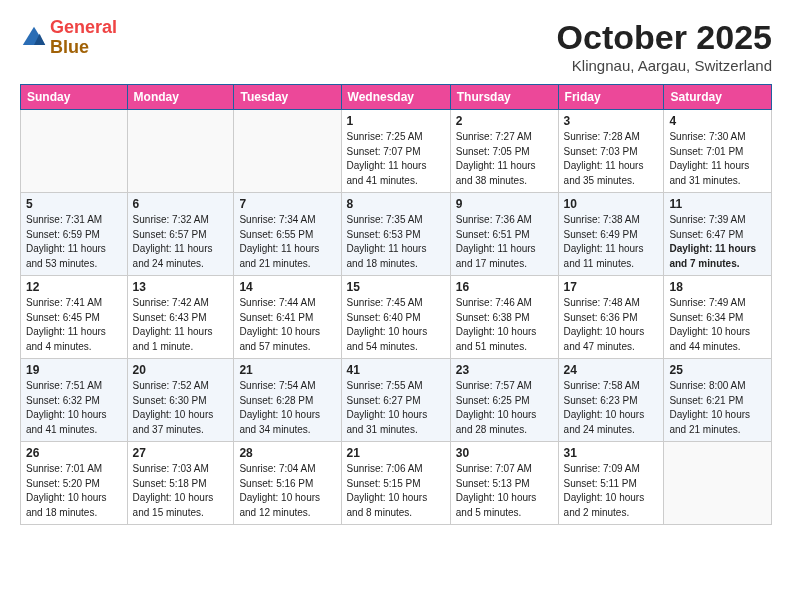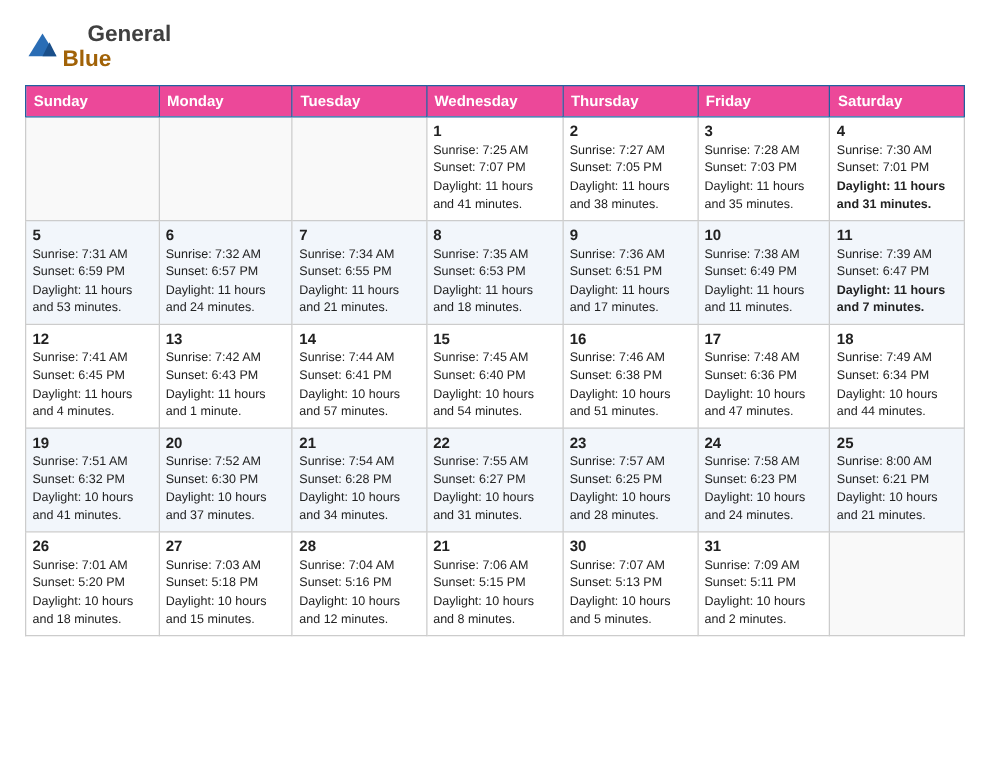--- a/index.html
+++ b/index.html
@@ -24,21 +24,21 @@
     }
     .logo {
       display: flex;
       align-items: center;
     }
     .logo-text {
       font-size: 18px;
       font-weight: bold;
       line-height: 1.1;
     }
-    .logo-general { color: #404040; margin-left: 20px; }
+    .logo-general { color: #ef4444; }
     .logo-blue { color: #a16207; }
     .logo-icon {
       width: 28px;
       height: 28px;
       margin-right: 2px;
     }
     .title-block {
       text-align: right;
     }
     .month-title {
@@ -102,20 +102,24 @@
   <div class="header">
     <div class="logo">
       <svg class="logo-icon" viewBox="0 0 40 40">
         <polygon points="20,4 36,30 4,30" fill="#2a6db5"></polygon>
         <polygon points="28,14 36,30 20,30" fill="#1a4f8a"></polygon>
       </svg>
       <div class="logo-text">
         <span class="logo-general">General</span><br>
         <span class="logo-blue">Blue</span>
       </div>
+    </div>
+    <div class="title-block">
+      <div class="month-title">October 2025</div>
+      <div class="location">Klingnau, Aargau, Switzerland</div>
     </div>
   </div>
 
   <table class="calendar">
     <thead>
       <tr>
         <th>Sunday</th>
         <th>Monday</th>
         <th>Tuesday</th>
         <th>Wednesday</th>
@@ -136,21 +140,21 @@
           <td>
             <span class="day-number">2</span>
             <div class="day-info">Sunrise: 7:27 AM<br>Sunset: 7:05 PM<br><span style="font-weight:normal">Daylight: 11 hours and 38 minutes.</span></div>
           </td>
           <td>
             <span class="day-number">3</span>
             <div class="day-info">Sunrise: 7:28 AM<br>Sunset: 7:03 PM<br><span style="font-weight:normal">Daylight: 11 hours and 35 minutes.</span></div>
           </td>
           <td>
             <span class="day-number">4</span>
-            <div class="day-info">Sunrise: 7:30 AM<br>Sunset: 7:01 PM<br><span style="font-weight:bold">Daylight: 11 hours and 31 minutes.</span></div>
+            <div class="day-info">Sunrise: 7:30 AM<br>Sunset: 7:01 PM<br><span style="font-weight:normal">Daylight: 11 hours and 31 minutes.</span></div>
           </td>
         </tr>
         <tr>
           <td>
             <span class="day-number">5</span>
             <div class="day-info">Sunrise: 7:31 AM<br>Sunset: 6:59 PM<br><span style="font-weight:normal">Daylight: 11 hours and 53 minutes.</span></div>
           </td>
           <td>
             <span class="day-number">6</span>
             <div class="day-info">Sunrise: 7:32 AM<br>Sunset: 6:57 PM<br><span style="font-weight:normal">Daylight: 11 hours and 24 minutes.</span></div>
@@ -213,21 +217,21 @@
           </td>
           <td>
             <span class="day-number">20</span>
             <div class="day-info">Sunrise: 7:52 AM<br>Sunset: 6:30 PM<br><span style="font-weight:normal">Daylight: 10 hours and 37 minutes.</span></div>
           </td>
           <td>
             <span class="day-number">21</span>
             <div class="day-info">Sunrise: 7:54 AM<br>Sunset: 6:28 PM<br><span style="font-weight:normal">Daylight: 10 hours and 34 minutes.</span></div>
           </td>
           <td>
-            <span class="day-number">22</span>
+            <span class="day-number">41</span>
             <div class="day-info">Sunrise: 7:55 AM<br>Sunset: 6:27 PM<br><span style="font-weight:normal">Daylight: 10 hours and 31 minutes.</span></div>
           </td>
           <td>
             <span class="day-number">23</span>
             <div class="day-info">Sunrise: 7:57 AM<br>Sunset: 6:25 PM<br><span style="font-weight:normal">Daylight: 10 hours and 28 minutes.</span></div>
           </td>
           <td>
             <span class="day-number">24</span>
             <div class="day-info">Sunrise: 7:58 AM<br>Sunset: 6:23 PM<br><span style="font-weight:normal">Daylight: 10 hours and 24 minutes.</span></div>
           </td>

